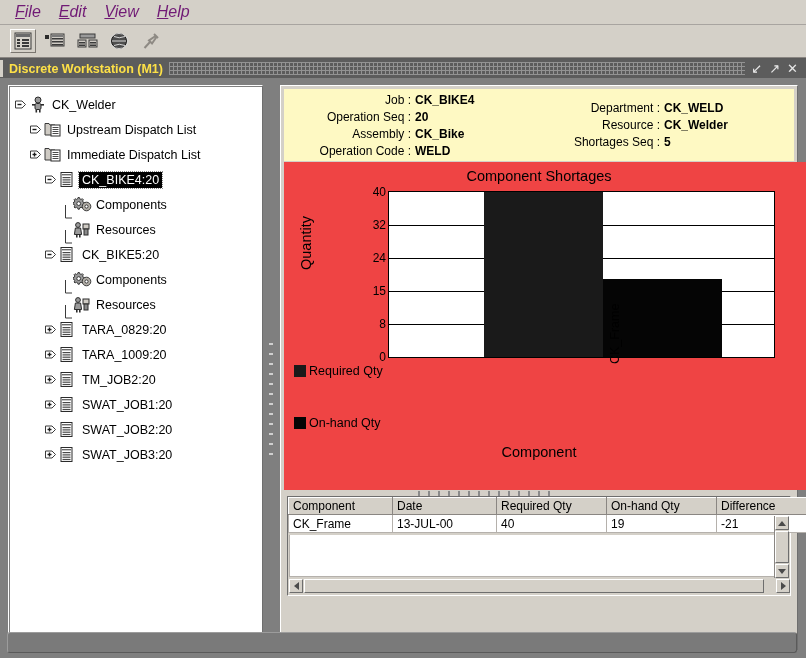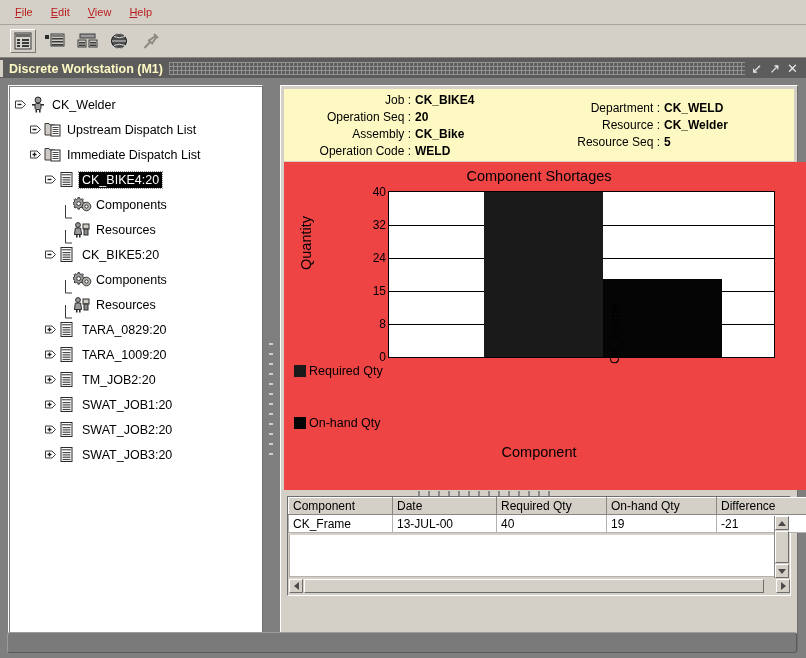--- a/index.html
+++ b/index.html
@@ -23,23 +23,24 @@
     position: absolute; left: 0; top: 0;
     width: 806px; height: 25px;
     background: #d4d0c8;
     border-bottom: 1px solid #a8a4a0;
     display: flex; align-items: center;
     padding-left: 6px;
     box-sizing: border-box;
   }
   .menu-item {
     padding: 2px 9px;
-    font-size: 11px;
-    color: #b91c1c;
+    font-size: 16px;
+    color: #701a75;
     cursor: default;
+    font-style: italic;
   }
   .menu-item u { text-decoration: underline; }
 
   
   .toolbar {
     position: absolute; left: 0; top: 25px;
     width: 806px; height: 33px;
     background: #d4d0c8;
     display: flex; align-items: center;
     padding-left: 10px;
@@ -74,21 +75,21 @@
     background: #5c5c5c;
     display: flex; align-items: center;
     box-sizing: border-box;
     padding-left: 5px;
   }
   .iwin-title .bar-left {
     width: 3px; height: 17px; background: #d4d0c8;
     position: absolute; left: 0; top: 1px;
   }
   .iwin-title-text {
-    color: #fef9c3;
+    color: #fde047;
     font-size: 12.5px;
     font-weight: bold;
     white-space: nowrap;
     padding-left: 4px;
   }
   .title-hatch {
     flex: 1 1 auto;
     height: 13px;
     margin: 0 6px;
     background-image:
@@ -720,21 +721,21 @@
           <div class="hdr-col right" id="hdr-right">
               <div class="hrow">
                 <span class="k">Department :</span>
                 <span class="v">CK_WELD</span>
               </div>
               <div class="hrow">
                 <span class="k">Resource :</span>
                 <span class="v">CK_Welder</span>
               </div>
               <div class="hrow">
-                <span class="k">Resource Seq :</span>
+                <span class="k">Shortages Seq :</span>
                 <span class="v">5</span>
               </div>
             </div>
         </div>
 
         <div class="chart-area">
           <div class="chart-title">Component Shortages</div>
           <div class="ylabel">Quantity</div>
           <div class="plot" id="plot">
               <div class="ytick" style="top: 165px;">0</div>

